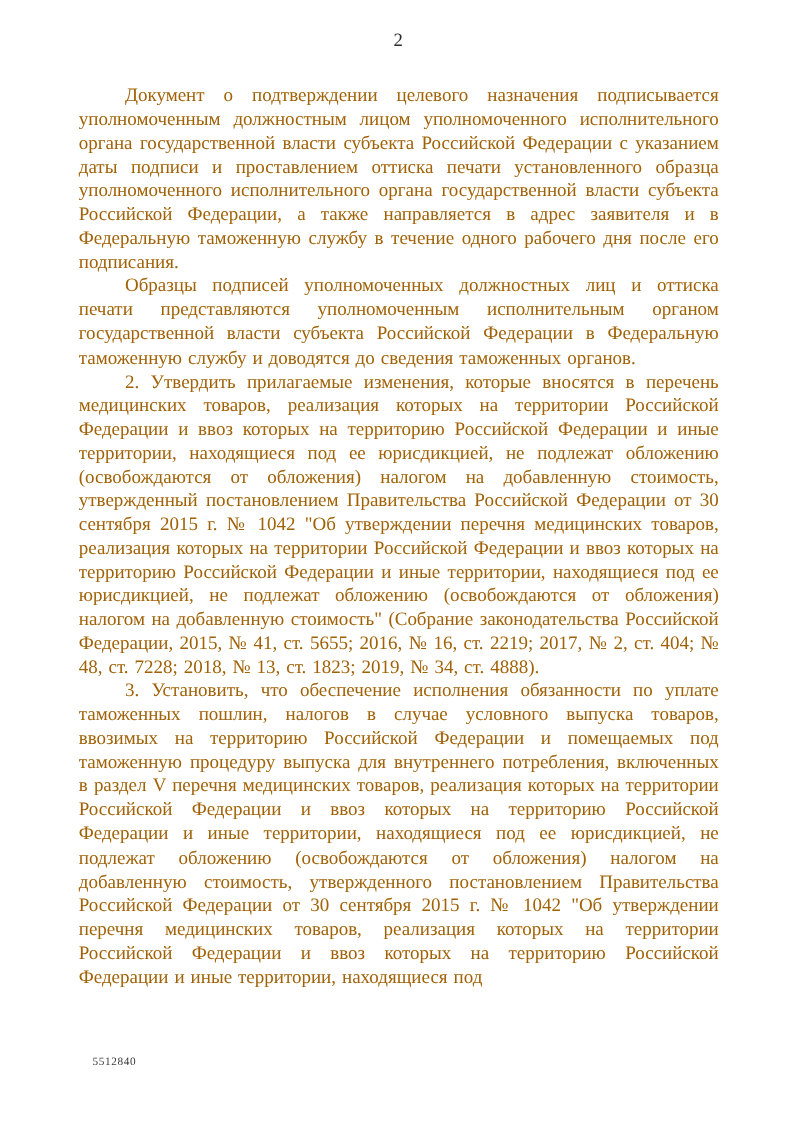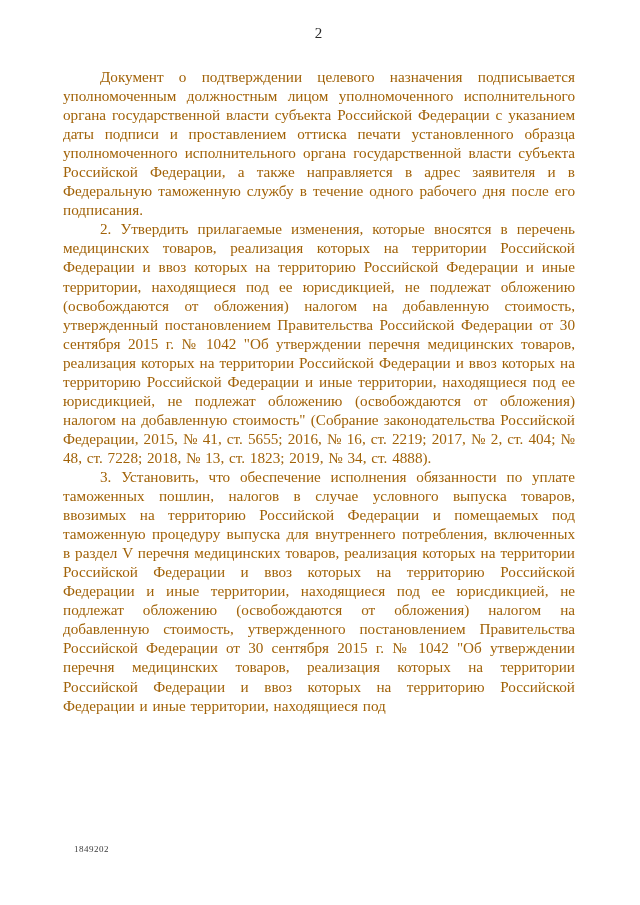--- a/index.html
+++ b/index.html
@@ -53,18 +53,19 @@
   }
 </style>
 </head>
 <body>
 
 <div class="page">
   <div class="page-number">2</div>
 
   <div class="body-text">
     <p class="para">Документ о подтверждении целевого назначения подписывается уполномоченным должностным лицом уполномоченного исполнительного органа государственной власти субъекта Российской Федерации с указанием даты подписи и проставлением оттиска печати установленного образца уполномоченного исполнительного органа государственной власти субъекта Российской Федерации, а также направляется в адрес заявителя и в Федеральную таможенную службу в течение одного рабочего дня после его подписания.</p>
+    <p class="para">Образцы подписей уполномоченных должностных лиц и оттиска печати представляются уполномоченным исполнительным органом государственной власти субъекта Российской Федерации в Федеральную таможенную службу и доводятся до сведения таможенных органов.</p>
     <p class="para">2. Утвердить прилагаемые изменения, которые вносятся в перечень медицинских товаров, реализация которых на территории Российской Федерации и ввоз которых на территорию Российской Федерации и иные территории, находящиеся под ее юрисдикцией, не подлежат обложению (освобождаются от обложения) налогом на добавленную стоимость, утвержденный постановлением Правительства Российской Федерации от 30 сентября 2015 г. № 1042 "Об утверждении перечня медицинских товаров, реализация которых на территории Российской Федерации и ввоз которых на территорию Российской Федерации и иные территории, находящиеся под ее юрисдикцией, не подлежат обложению (освобождаются от обложения) налогом на добавленную стоимость" (Собрание законодательства Российской Федерации, 2015, № 41, ст. 5655; 2016, № 16, ст. 2219; 2017, № 2, ст. 404; № 48, ст. 7228; 2018, № 13, ст. 1823; 2019, № 34, ст. 4888).</p>
     <p class="para">3. Установить, что обеспечение исполнения обязанности по уплате таможенных пошлин, налогов в случае условного выпуска товаров, ввозимых на территорию Российской Федерации и помещаемых под таможенную процедуру выпуска для внутреннего потребления, включенных в раздел V перечня медицинских товаров, реализация которых на территории Российской Федерации и ввоз которых на территорию Российской Федерации и иные территории, находящиеся под ее юрисдикцией, не подлежат обложению (освобождаются от обложения) налогом на добавленную стоимость, утвержденного постановлением Правительства Российской Федерации от 30 сентября 2015 г. № 1042 "Об утверждении перечня медицинских товаров, реализация которых на территории Российской Федерации и ввоз которых на территорию Российской Федерации и иные территории, находящиеся под</p>
   </div>
 
-  <div class="footer-code">1849202</div>
+  <div class="footer-code">5512840</div>
 </div>
 
 </body></html>

